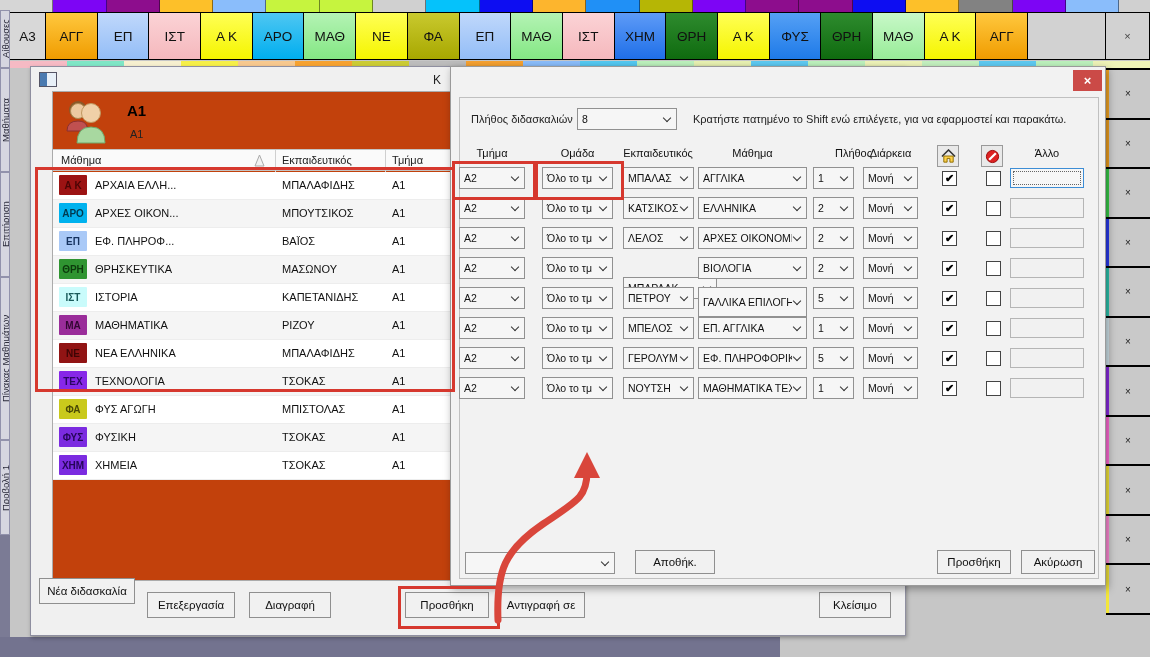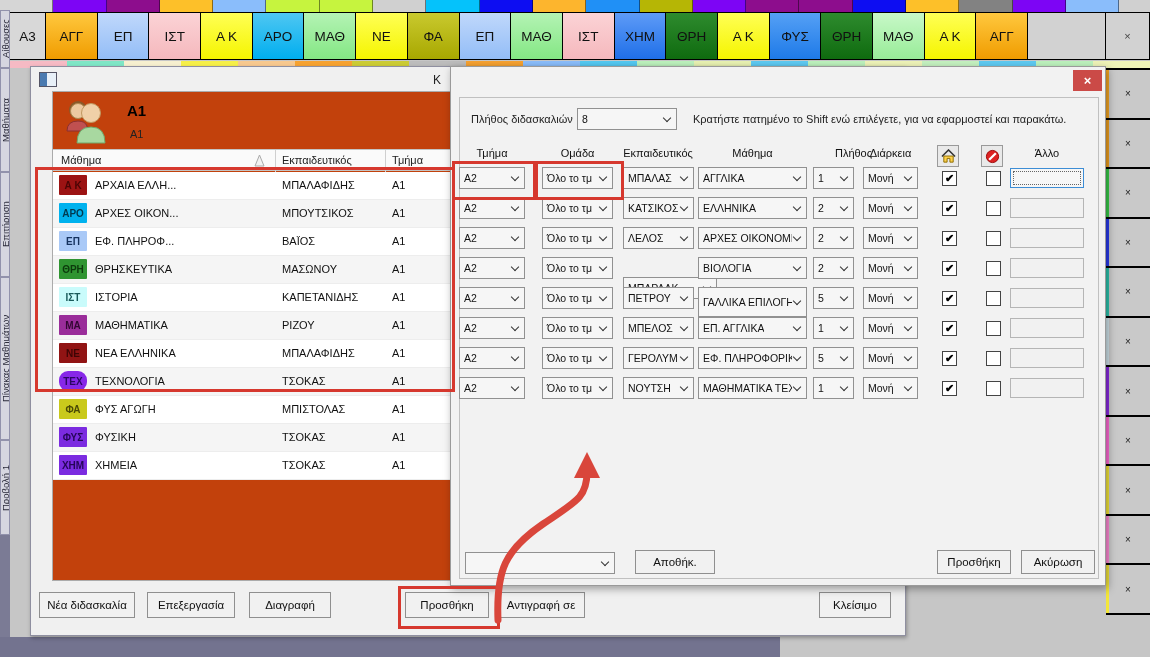--- a/index.html
+++ b/index.html
@@ -278,21 +278,21 @@
             <div class="ltea">ΡΙΖΟΥ</div>
             <div class="lcls">Α1</div>
           </div>
           <div class="lrow">
             <div class="badge" style="background: rgb(145, 20, 20); color: rgb(63, 5, 5);">ΝΕ</div>
             <div class="lsub">ΝΕΑ ΕΛΛΗΝΙΚΑ</div>
             <div class="ltea">ΜΠΑΛΑΦΙΔΗΣ</div>
             <div class="lcls">Α1</div>
           </div>
           <div class="lrow alt">
-            <div class="badge" style="background: rgb(135, 39, 232); color: rgb(43, 6, 99); border-radius: 9px;">ΤΕΧ</div>
+            <div class="badge" style="background: rgb(135, 39, 232); color: rgb(43, 6, 99);">ΤΕΧ</div>
             <div class="lsub">ΤΕΧΝΟΛΟΓΙΑ</div>
             <div class="ltea">ΤΣΟΚΑΣ</div>
             <div class="lcls">Α1</div>
           </div>
           <div class="lrow">
             <div class="badge" style="background: rgb(201, 201, 28); color: rgb(74, 74, 6);">ΦΑ</div>
             <div class="lsub">ΦΥΣ ΑΓΩΓΗ</div>
             <div class="ltea">ΜΠΙΣΤΟΛΑΣ</div>
             <div class="lcls">Α1</div>
           </div>
@@ -304,21 +304,21 @@
           </div>
           <div class="lrow">
             <div class="badge" style="background: rgb(123, 43, 224); color: rgb(37, 5, 87);">ΧΗΜ</div>
             <div class="lsub">ΧΗΜΕΙΑ</div>
             <div class="ltea">ΤΣΟΚΑΣ</div>
             <div class="lcls">Α1</div>
           </div>
         </div>
     </div>
 
-    <div class="btn" style="left:8px;top:525px;width:96px">Νέα διδασκαλία</div>
+    <div class="btn" style="left:8px;top:511px;width:96px">Νέα διδασκαλία</div>
     <div class="btn" style="left:116px;top:525px;width:88px">Επεξεργασία</div>
     <div class="btn" style="left:218px;top:525px;width:82px">Διαγραφή</div>
     <div class="btn" style="left:374px;top:525px;width:84px">Προσθήκη</div>
     <div class="btn" style="left:466px;top:525px;width:88px">Αντιγραφή σε</div>
     <div class="btn" style="left:788px;top:525px;width:72px">Κλείσιμο</div>
   </div>
 
   <div id="dlg">
     <div id="dlg-close">×</div>
     <div id="dlg-group"></div>

